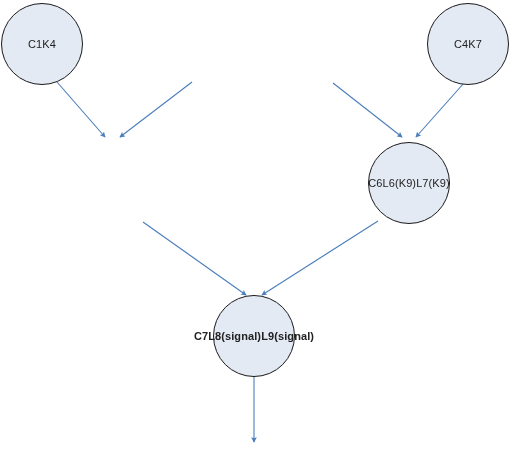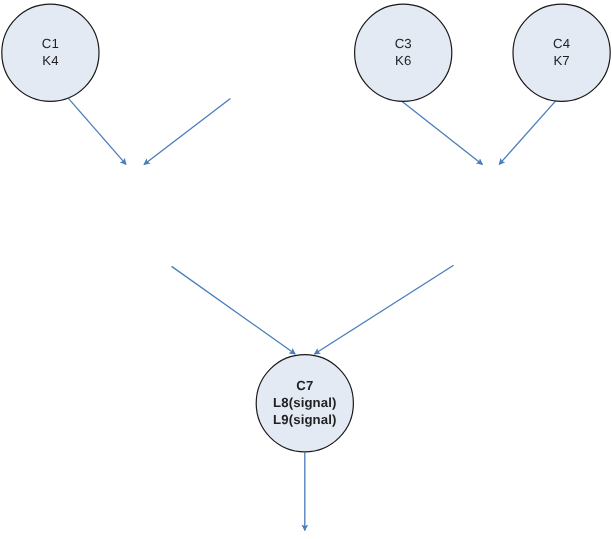--- a/index.html
+++ b/index.html
@@ -26,21 +26,20 @@
     width: 510px;
     height: 449px;
   }
   .node {
     position: absolute;
     box-sizing: border-box;
     border-radius: 50%;
     background: #e4eaf4;
     border: 1.4px solid #1a1a1a;
     display: flex;
-    flex-direction: column;
     align-items: center;
     justify-content: center;
     z-index: 2;
   }
   .node-line {
     font-size: 11px;
     line-height: 14px;
     color: #222222;
     text-align: center;
     white-space: nowrap;
@@ -68,31 +67,32 @@
         <line x1="254" y1="377" x2="254" y2="442" stroke="#4a7ebb" marker-end="url(#arrowhead)"></line>
       </g>
   </svg>
 
   <div class="node" style="left: 1px; top: 3px; width: 82px; height: 82px; background: rgb(228, 234, 244); border-color: rgb(26, 26, 26);">
     <div class="node-line">C1</div>
     <div class="node-line">K4</div>
   </div>
 
 
-  <div class="node" style="left: 295px; top: 3px; width: 82px; height: 82px; background: rgb(228, 234, 244); border-color: rgb(26, 26, 26);">
-    <div class="node-line">C3</div>
-    <div class="node-line">K6</div>
-  </div>
 
   <div class="node" style="left: 427px; top: 3px; width: 82px; height: 82px; background: rgb(228, 234, 244); border-color: rgb(26, 26, 26);">
     <div class="node-line">C4</div>
     <div class="node-line">K7</div>
   </div>
 
 
+  <div class="node" style="left: 368px; top: 142px; width: 82px; height: 82px; background: rgb(228, 234, 244); border-color: rgb(26, 26, 26);">
+    <div class="node-line">C6</div>
+    <div class="node-line">L6(K9)</div>
+    <div class="node-line">L7(K9)</div>
+  </div>
 
   <div class="node" style="left: 213px; top: 295px; width: 82px; height: 82px; background: rgb(228, 234, 244); border-color: rgb(26, 26, 26); font-weight: bold;">
     <div class="node-line">C7</div>
     <div class="node-line">L8(signal)</div>
     <div class="node-line">L9(signal)</div>
   </div>
 
 </div>
 
 </body></html>

